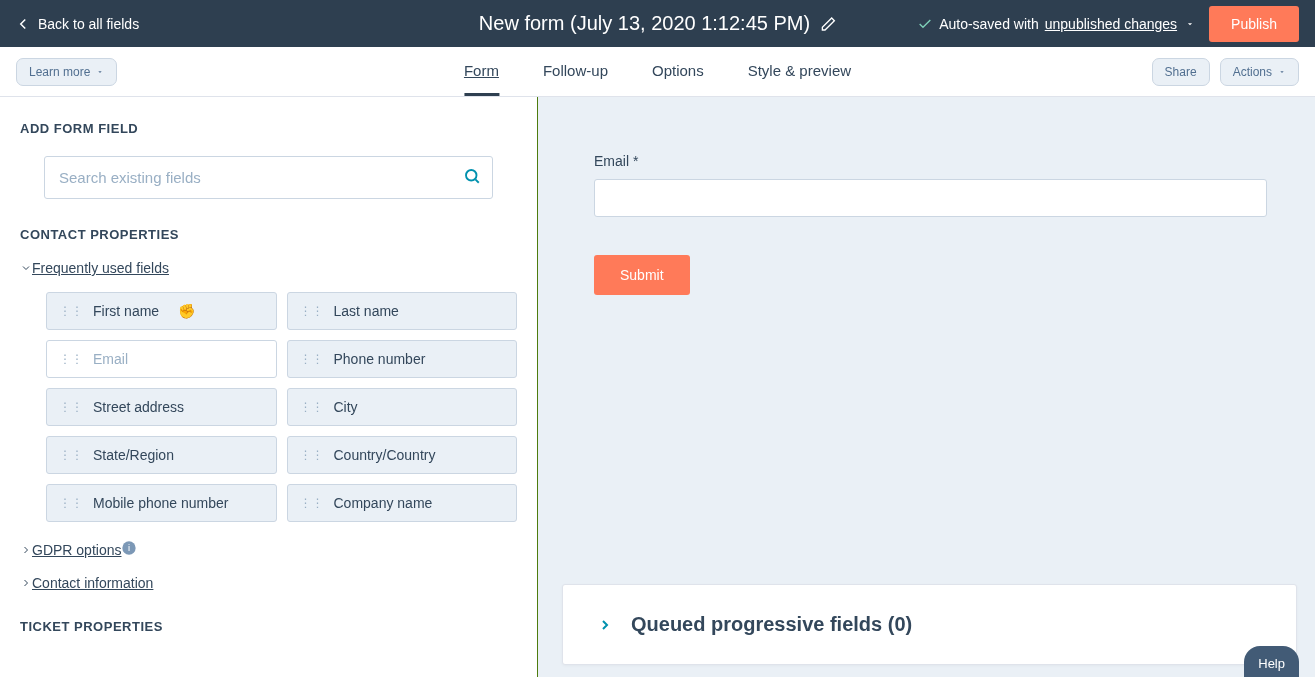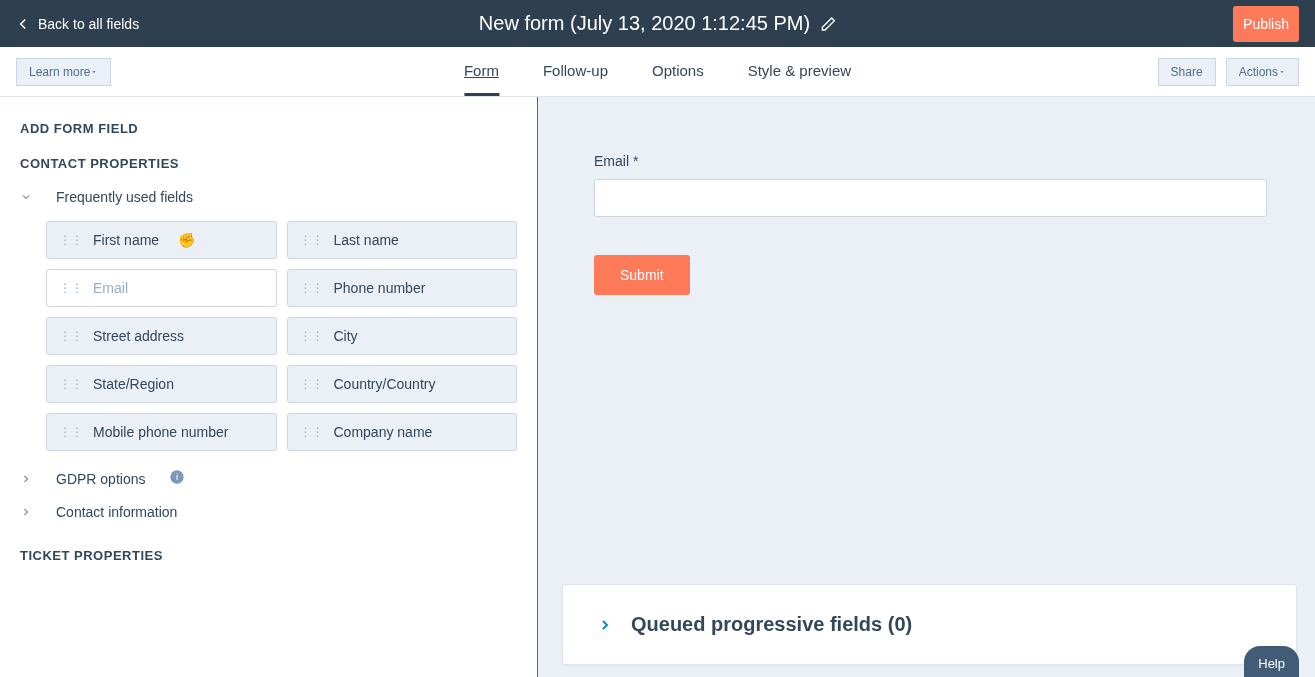--- a/index.html
+++ b/index.html
@@ -52,44 +52,45 @@
   gap: 6px;
   font-size: 14px;
 }
 .autosave .underline { text-decoration: underline; }
 .autosave svg.check { width: 16px; height: 16px; color: #7fd1b9; }
 .autosave svg.caret { width: 10px; height: 10px; margin-left: 2px; }
 .publish-btn {
   background: #ff7a59;
   color: #fff;
   border: none;
-  padding: 10px 10px;
+  padding: 10px 22px;
   font-size: 14px;
   border-radius: 3px;
   cursor: pointer;
 }
 
 
 .toolbar {
   height: 50px;
   border-bottom: 1px solid #dfe3eb;
   display: flex;
   align-items: center;
   padding: 0 16px;
 }
 .learn-btn, .share-btn, .actions-btn {
   border: 1px solid #cbd6e2;
   background: #eaf0f6;
   color: #516f90;
-  border-radius: 0;
+  border-radius: 7px;
   padding: 6px 12px;
   font-size: 12px;
   cursor: pointer;
   display: inline-flex;
   align-items: center;
+  gap: 6px;
 }
 .tabs {
   display: flex;
   gap: 44px;
   position: absolute;
   left: 50%;
   transform: translateX(-50%);
 }
 .tab {
   font-size: 15px;
@@ -162,25 +163,26 @@
   font-size: 13px;
   font-weight: 600;
   letter-spacing: 0.5px;
   color: #33475b;
   margin-bottom: 18px;
 }
 
 .expandable {
   display: flex;
   align-items: center;
-  gap: 24px;
+  gap: 0;
   font-size: 14px;
   color: #33475b;
   cursor: pointer;
   margin-bottom: 16px;
+  text-decoration: underline;
 }
 .expandable svg { width: 12px; height: 12px; color: #33475b; }
 .expandable .info-icon svg { width: 16px; height: 16px; color: #7c98b6; }
 
 .field-grid {
   display: grid;
   grid-template-columns: 1fr 1fr;
   gap: 10px;
   margin: 0 0 18px 26px;
 }
@@ -279,20 +281,30 @@
       </svg>
     <span>Back to all fields</span>
   </div>
   <div class="title-wrap">
     <span>New form (July 13, 2020 1:12:45 PM)</span>
     <svg viewBox="0 0 24 24" fill="none" stroke="currentColor" stroke-width="2">
         <path d="M17 3l4 4L7 21H3v-4L17 3z"></path>
       </svg>
   </div>
   <div class="top-right">
+    <div class="autosave">
+      <svg class="check" viewBox="0 0 24 24" fill="none" stroke="currentColor" stroke-width="2">
+          <polyline points="20 6 9 17 4 12"></polyline>
+        </svg>
+      <span>Auto-saved with </span>
+      <span class="underline">unpublished changes</span>
+      <svg class="caret" viewBox="0 0 24 24" fill="currentColor">
+          <path d="M7 10l5 5 5-5z"></path>
+        </svg>
+    </div>
     <button class="publish-btn">Publish</button>
   </div>
 </div>
 
 <div class="toolbar">
   <button class="learn-btn">
     <span>Learn more</span>
     <svg class="caret-down" viewBox="0 0 24 24" fill="currentColor">
         <path d="M7 10l5 5 5-5z"></path>
       </svg>
@@ -312,20 +324,29 @@
         </svg>
     </button>
   </div>
 </div>
 
 <div class="main">
 
   <div class="left-panel">
     <div class="section-header">ADD FORM FIELD</div>
 
+    <div class="search-wrap">
+      <input class="search-input" type="text" placeholder="Search existing fields" style="">
+      <span class="search-icon">
+        <svg viewBox="0 0 24 24" fill="none" stroke="currentColor" stroke-width="2.5">
+            <circle cx="11" cy="11" r="7"></circle>
+            <line x1="21" y1="21" x2="16.5" y2="16.5"></line>
+          </svg>
+      </span>
+    </div>
 
     <div class="sub-header">CONTACT PROPERTIES</div>
 
     <div class="expandable">
       <svg viewBox="0 0 24 24" fill="none" stroke="currentColor" stroke-width="2">
           <polyline points="6 9 12 15 18 9"></polyline>
         </svg>
       <span>Frequently used fields</span>
     </div>
 

